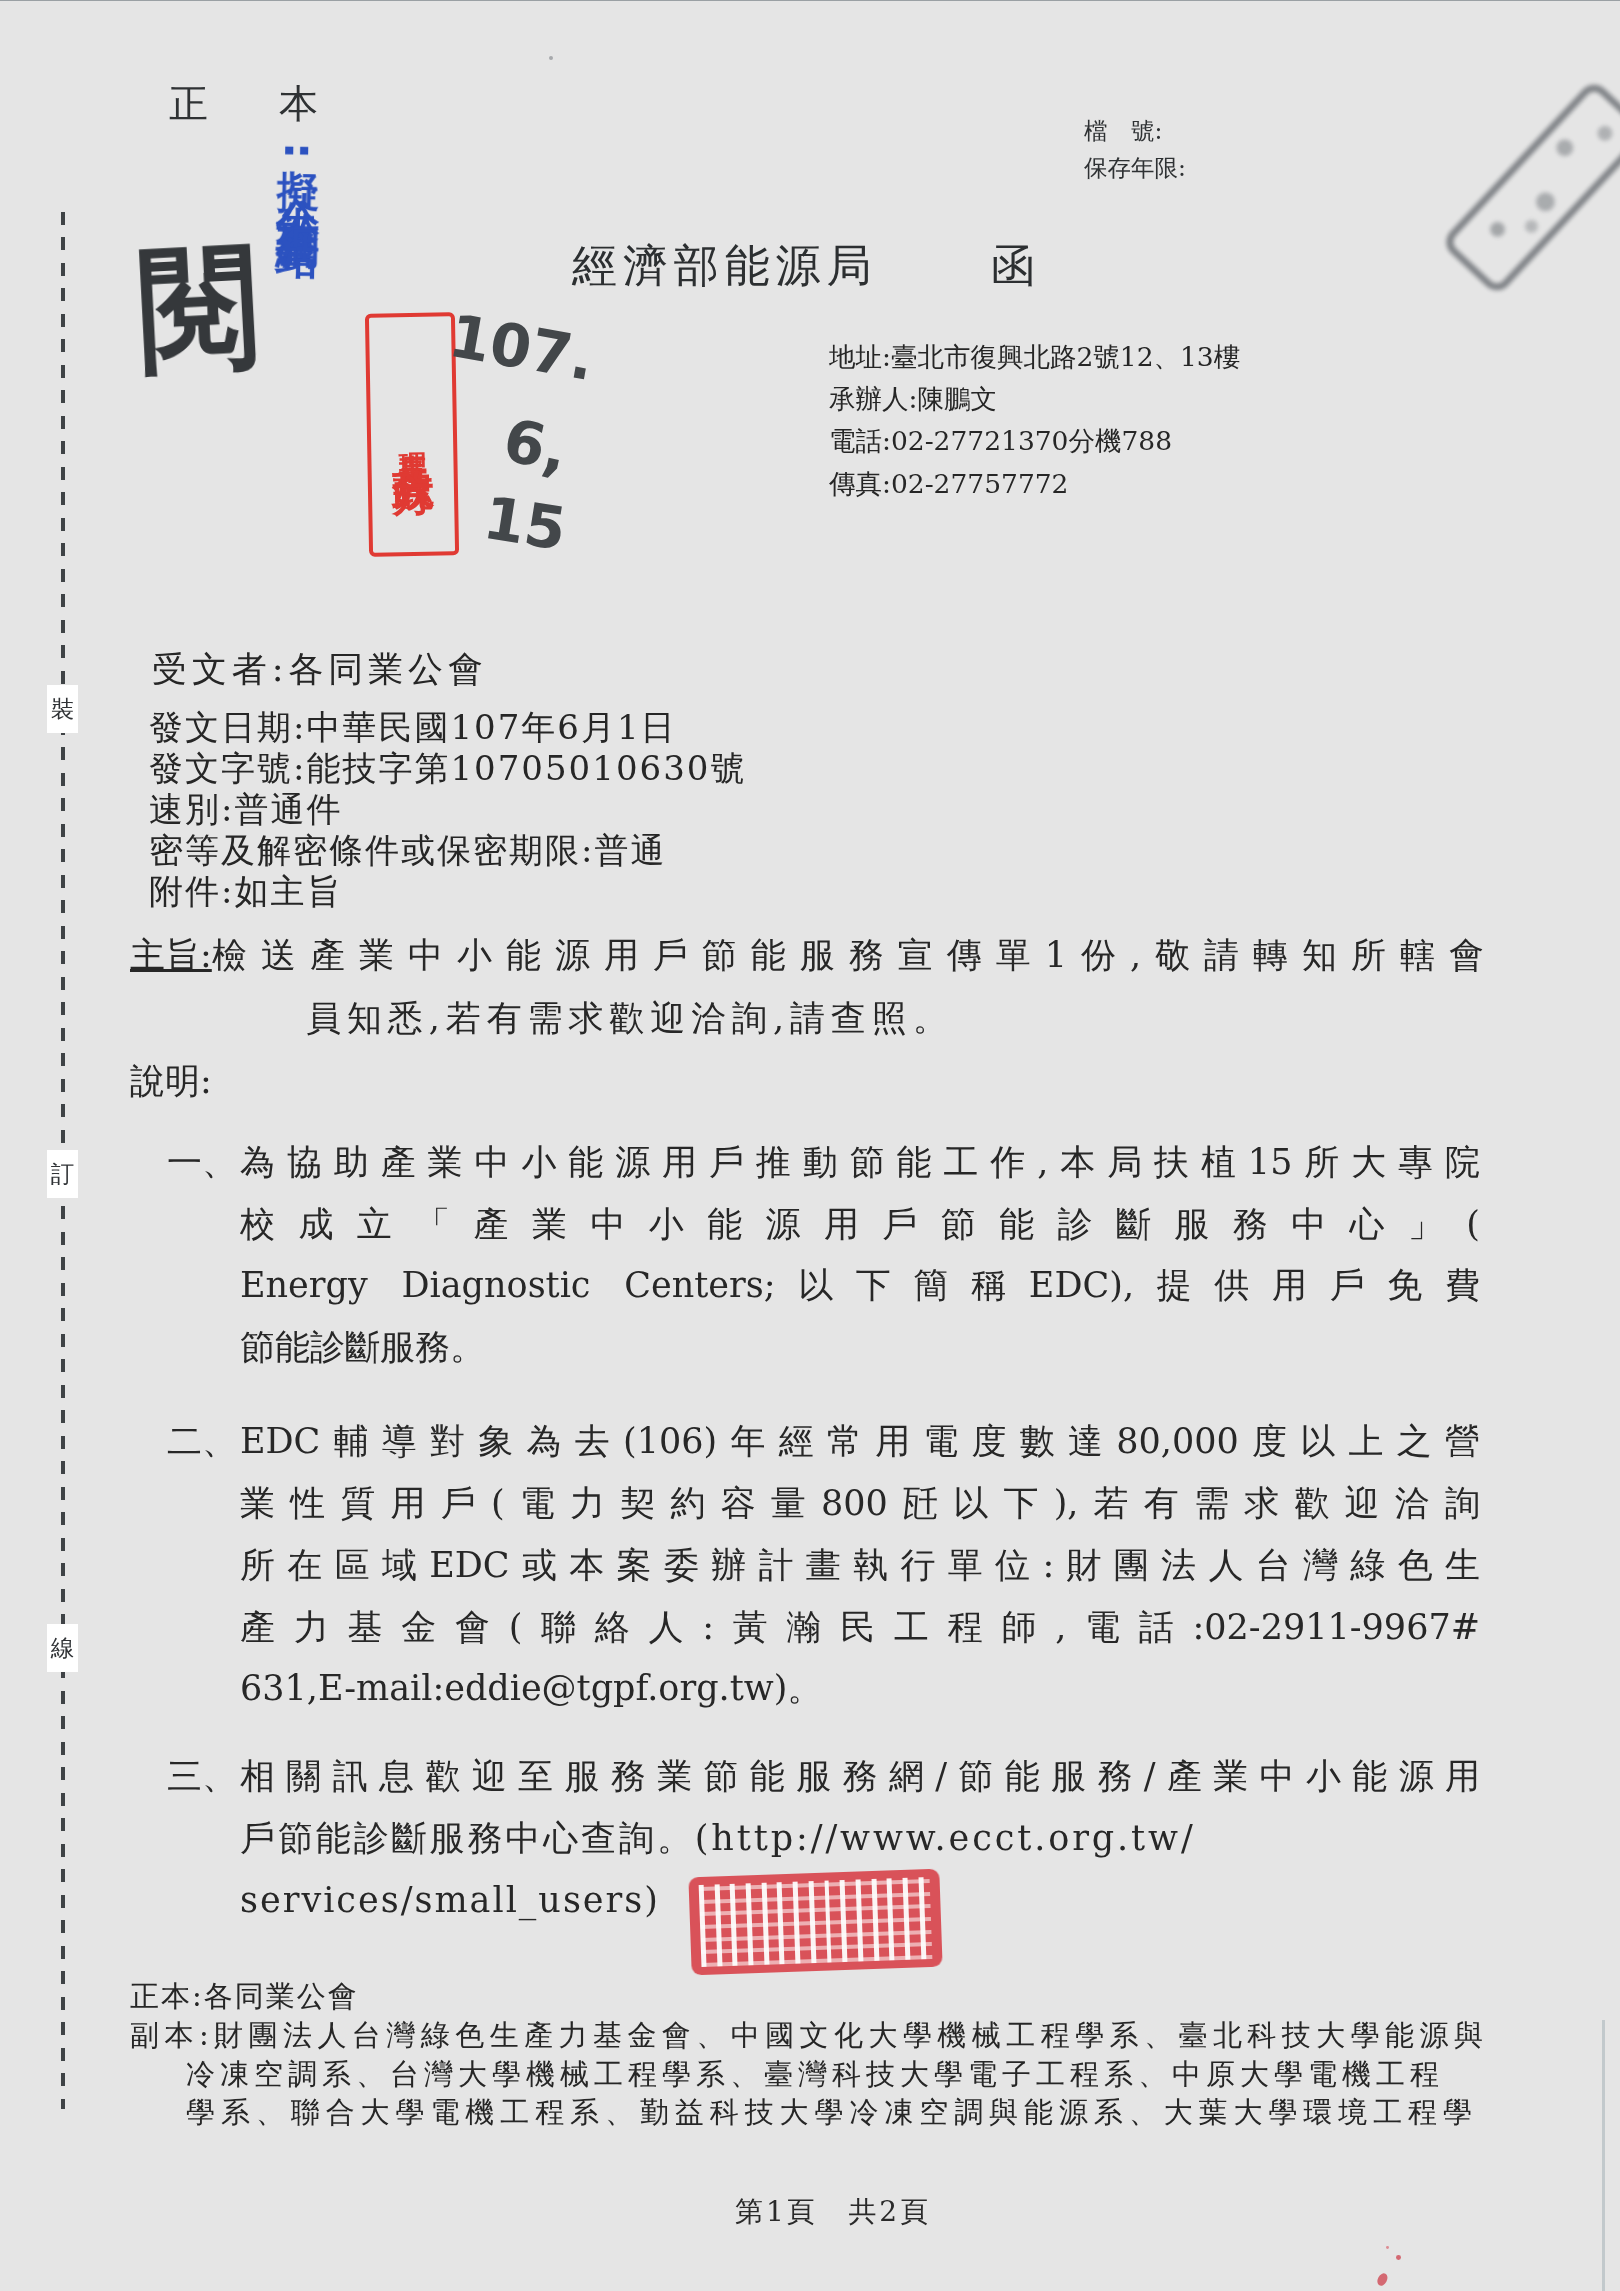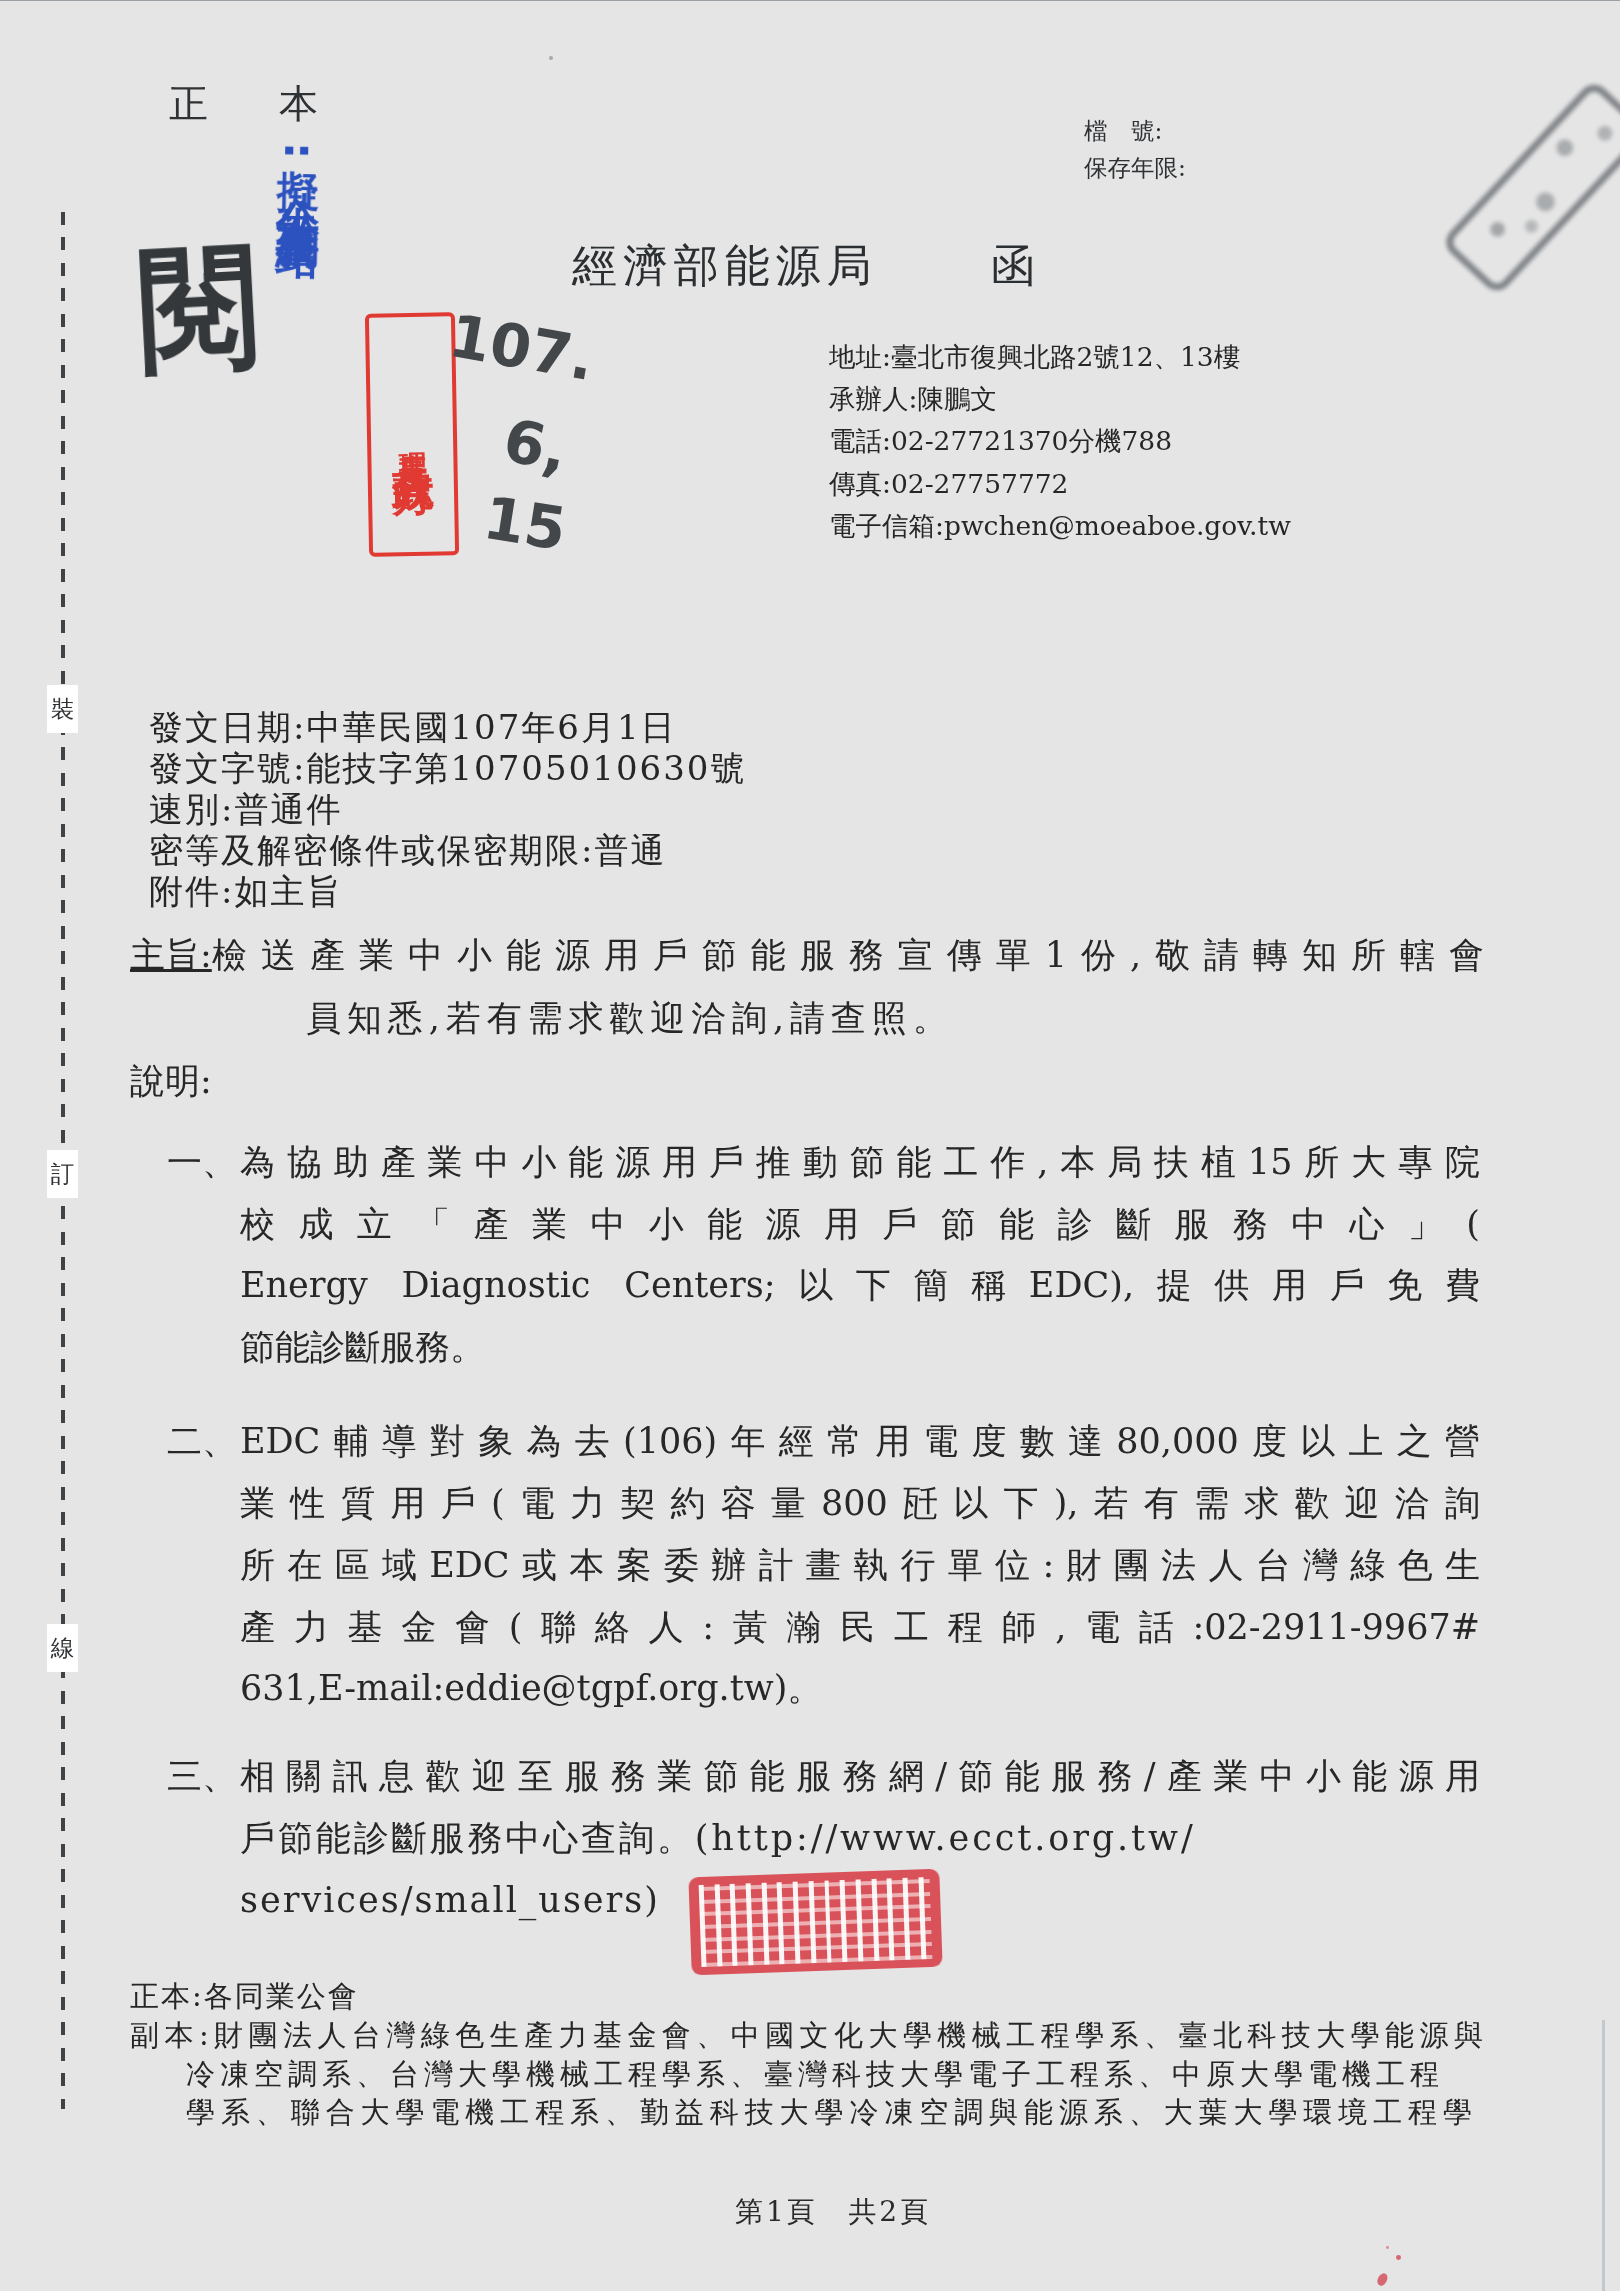--- a/index.html
+++ b/index.html
@@ -107,22 +107,22 @@
   <div class="abs" style="left:572px;top:235px;font-size:45px;letter-spacing:5.9px;color:#2c2f31;">
     <span>經濟部能源局</span>
     <span style="display:inline-block;width:73px;"></span>
     <span>函</span>
   </div>
 
   <div class="abs contact-line" style="left:829px;top:338px;">地址:臺北市復興北路2號12、13樓</div>
   <div class="abs contact-line" style="left:829px;top:380px;">承辦人:陳鵬文</div>
   <div class="abs contact-line" style="left:829px;top:422px;">電話:02-27721370分機788</div>
   <div class="abs contact-line" style="left:829px;top:465px;">傳真:02-27757772</div>
-  <div class="abs contact-line" style="left:829px;top:507px;">電子信箱:pwchen@moeaboe.gov.tw</div>
 
+  <div class="abs" style="left:152px;top:645px;font-size:35px;letter-spacing:4.9px;color:#262626;">受文者:各同業公會</div>
   <div class="abs meta-line" style="left:149px;top:704px;">發文日期:中華民國107年6月1日</div>
   <div class="abs meta-line" style="left:149px;top:745px;">發文字號:能技字第10705010630號</div>
   <div class="abs meta-line" style="left:149px;top:786px;">速別:普通件</div>
   <div class="abs meta-line" style="left:149px;top:827px;">密等及解密條件或保密期限:普通</div>
   <div class="abs meta-line" style="left:149px;top:868px;">附件:如主旨</div>
 
   <div class="abs body-line" style="left:130px;top:933px;text-decoration:underline;">主旨:</div>
   <div class="abs body-line just" style="left:212px;top:933px;width:1272px;">檢送產業中小能源用戶節能服務宣傳單1份,敬請轉知所轄會</div>
   <div class="abs body-line" style="left:306px;top:996px;letter-spacing:5.9px;">員知悉,若有需求歡迎洽詢,請查照。</div>
 

